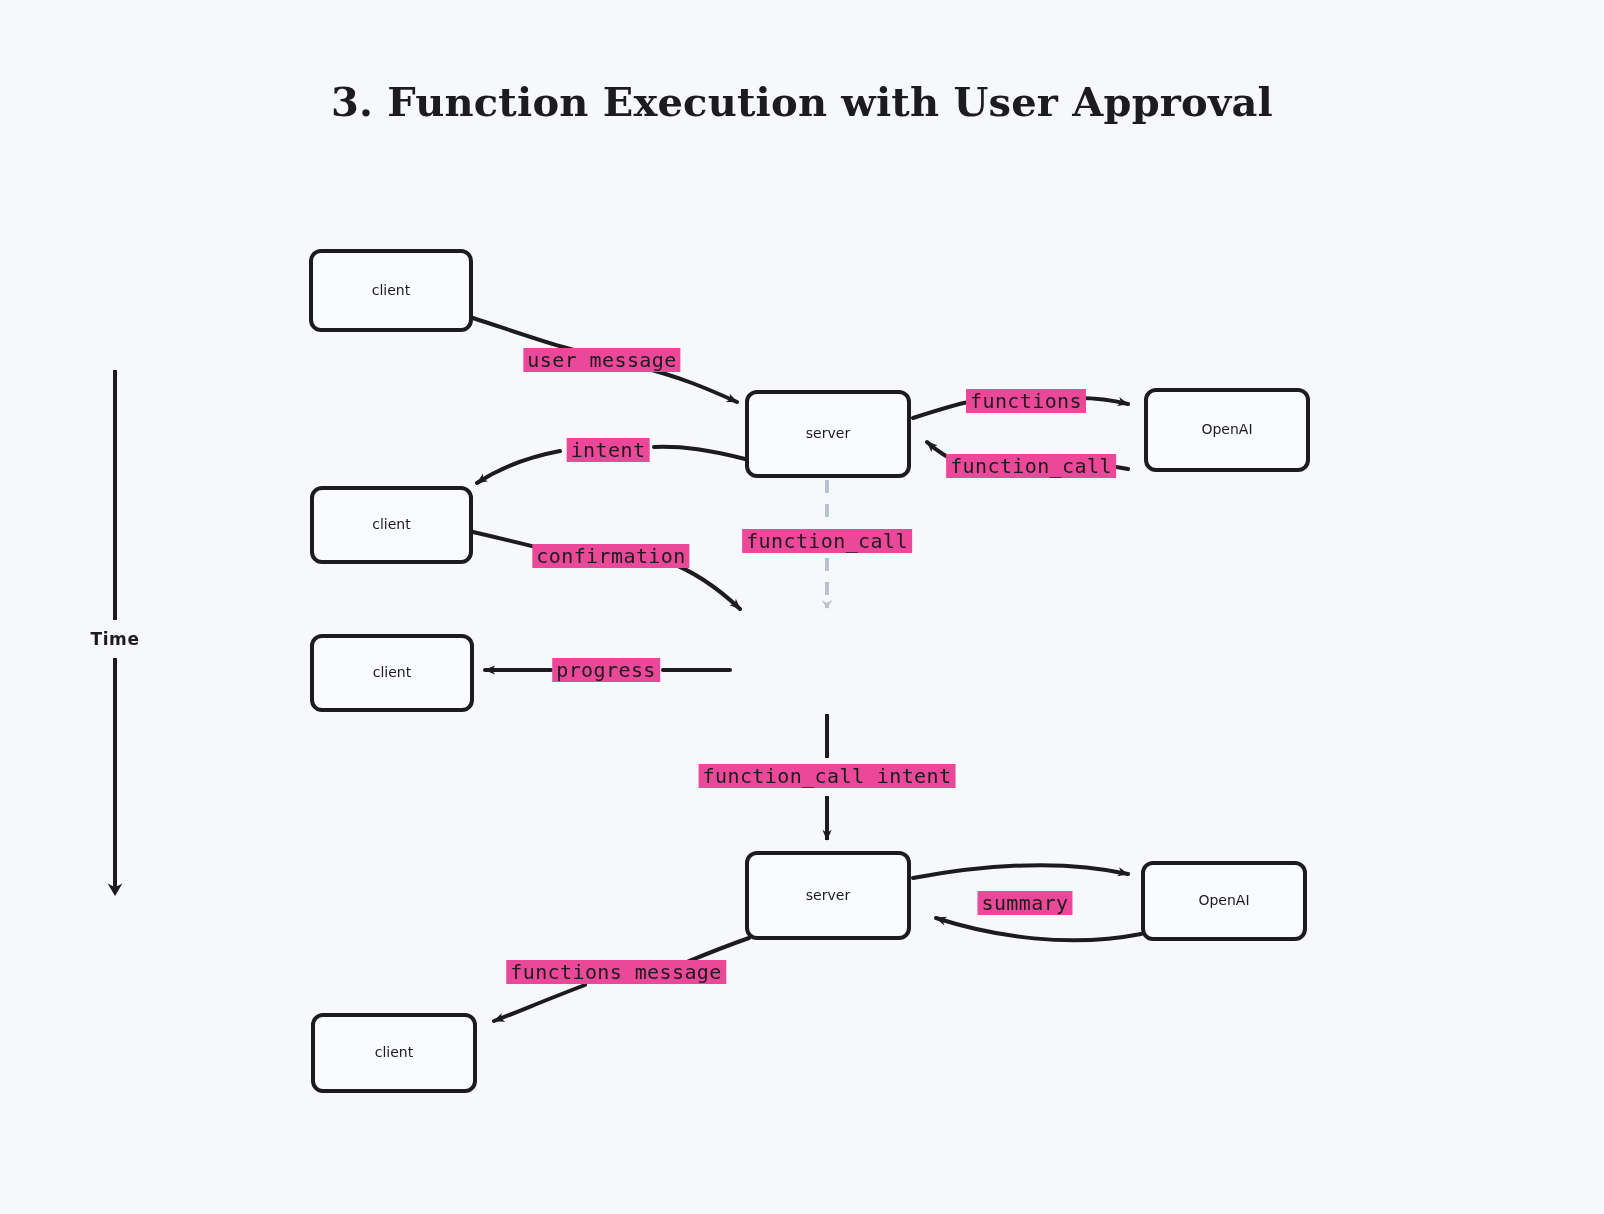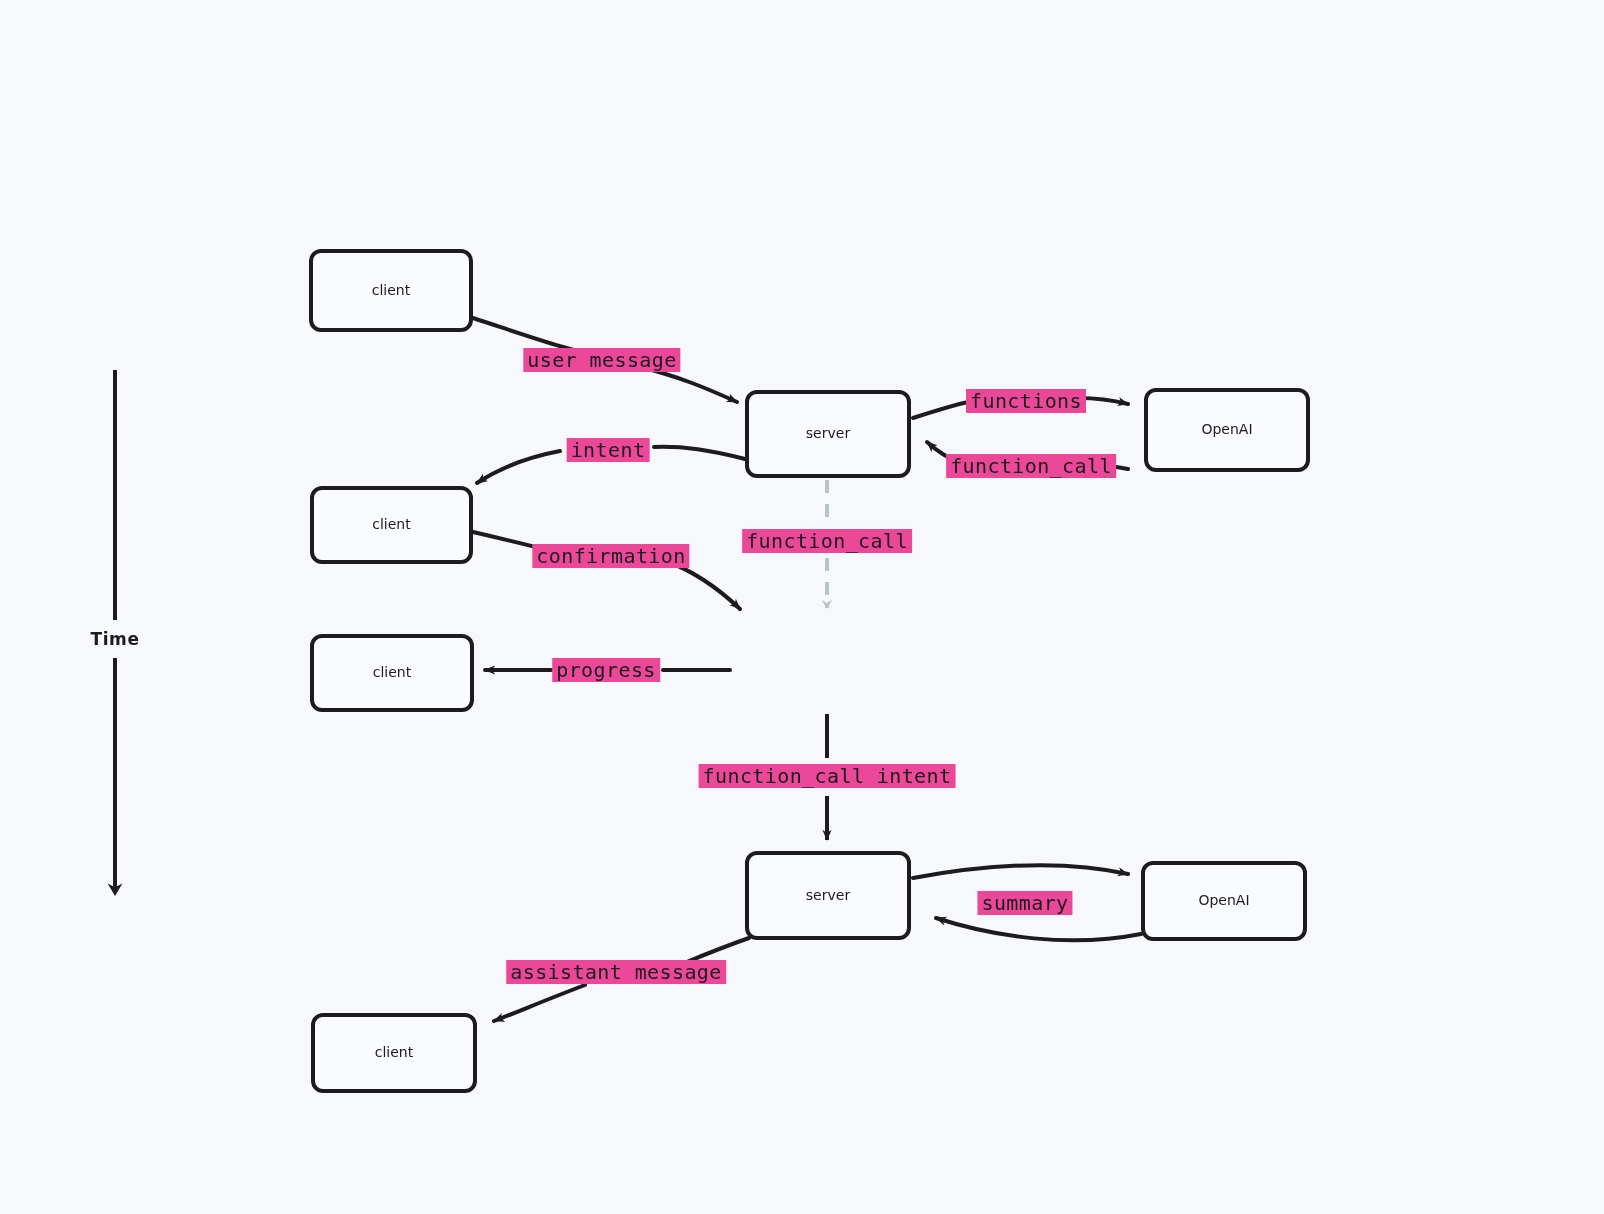--- a/index.html
+++ b/index.html
@@ -75,20 +75,21 @@
     transform: translate(-50%, -50%);
     background: #f7f8fb;
     padding: 0 3px;
   }
 </style>
 </head>
 <body>
 
 <div id="canvas">
 
+  <div id="diagram-title">3. Function Execution with User Approval</div>
 
   <svg id="wires" viewBox="0 0 1604 1214" xmlns="http://www.w3.org/2000/svg">
     <defs>
       <marker id="arrowDark" markerWidth="13" markerHeight="13" refX="10.2" refY="5" orient="auto" markerUnits="userSpaceOnUse">
         <path d="M0,0.4 L11,5 L0,9.6 L3.1,5 Z" fill="#1c1c1e"></path>
       </marker>
       <marker id="arrowGrey" markerWidth="16" markerHeight="14" refX="8.5" refY="6" orient="auto" markerUnits="userSpaceOnUse">
         <path d="M0.5,0.8 L9.5,6 L0.5,11.2 L3.4,6 Z" fill="#b9c2cf"></path>
       </marker>
       <marker id="arrowTime" markerWidth="20" markerHeight="18" refX="10" refY="8" orient="auto" markerUnits="userSpaceOnUse">
@@ -168,17 +169,17 @@
 
   <div class="edge-label" style="left:602px;top:360px;">user message</div>
   <div class="edge-label" style="left:1026px;top:401px;">functions</div>
   <div class="edge-label" style="left:1031px;top:466px;">function_call</div>
   <div class="edge-label" style="left:608px;top:450px;">intent</div>
   <div class="edge-label" style="left:611px;top:556px;">confirmation</div>
   <div class="edge-label" style="left:827px;top:541px;">function_call</div>
   <div class="edge-label" style="left:606px;top:670px;">progress</div>
   <div class="edge-label" style="left:827px;top:776px;">function_call intent</div>
   <div class="edge-label" style="left:1025px;top:903px;">summary</div>
-  <div class="edge-label" style="left:616px;top:972px;">assistant message</div>
+  <div class="edge-label" style="left:616px;top:972px;">functions message</div>
 
   <div id="time-label" style="left:115px;top:639px;">Time</div>
 
 </div>
 
 </body></html>

